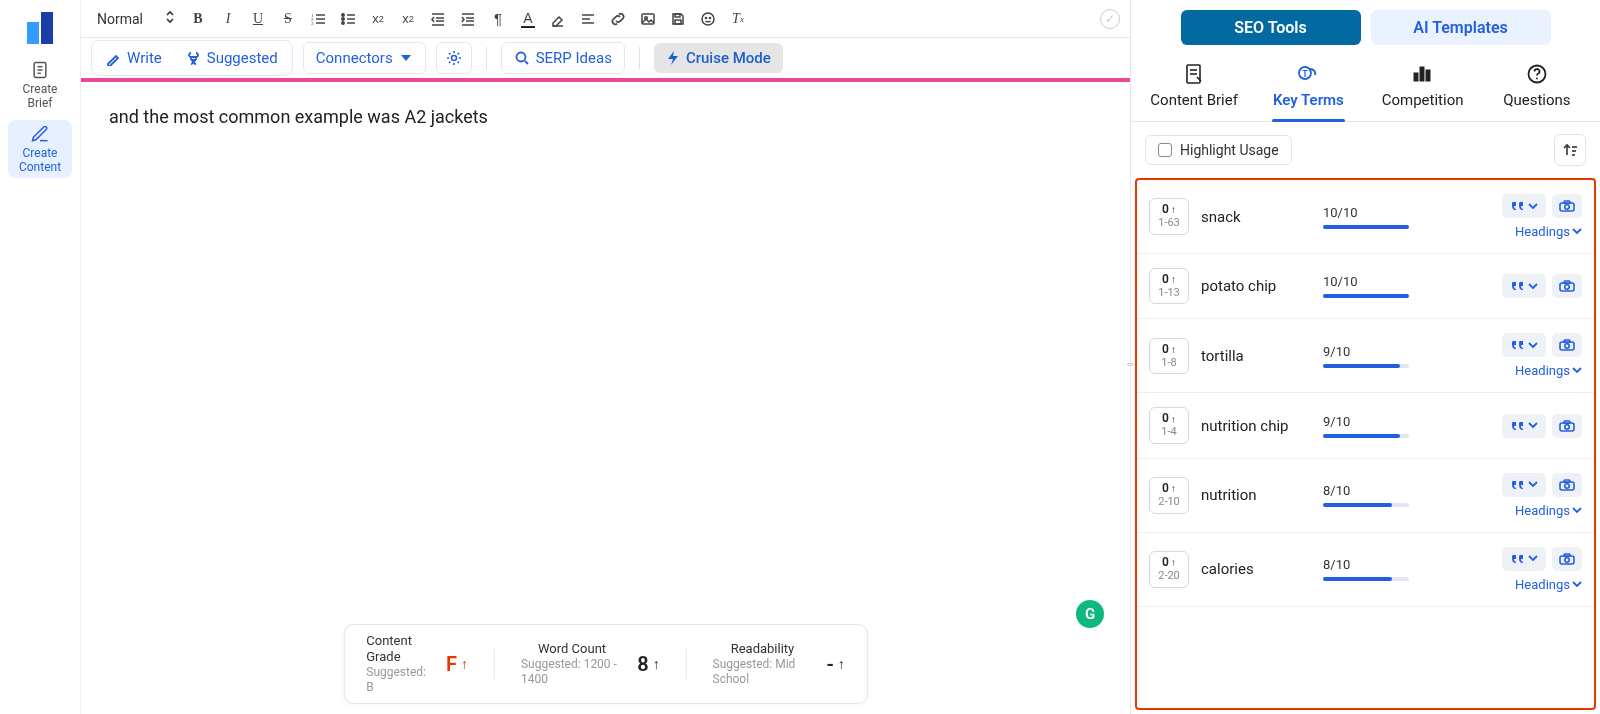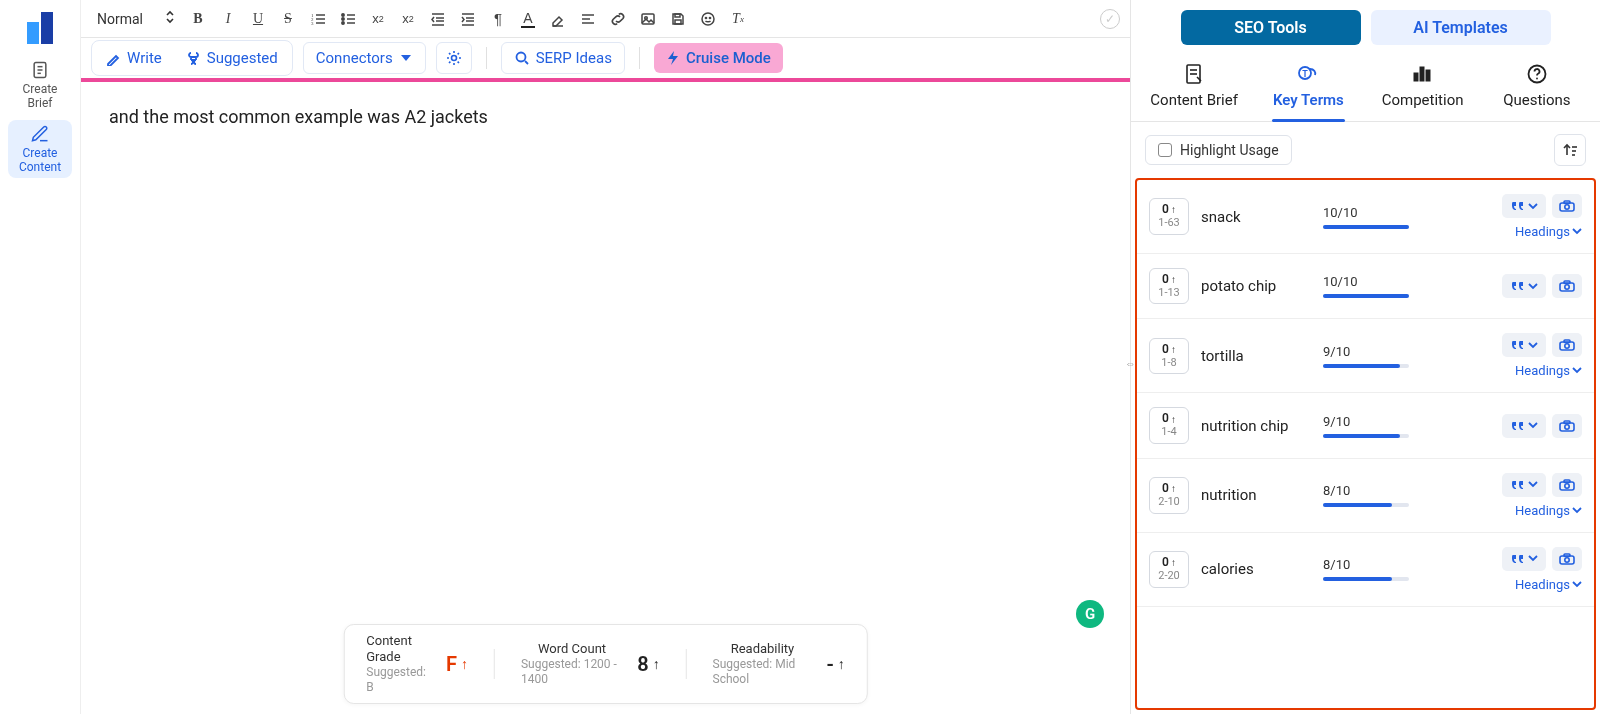--- a/index.html
+++ b/index.html
@@ -26,21 +26,21 @@
   .tb-under { text-decoration: underline; }
   .tb-strike { text-decoration: line-through; }
   .spacer-flex { flex:1; }
   .check-circle { width:20px; height:20px; border:1.5px solid #ccc; border-radius:50%; display:flex; align-items:center; justify-content:center; color:#ccc; font-size:12px; }
 
   .toolbar2 { height: 44px; display:flex; align-items:center; gap:10px; padding:0 10px; border-bottom:4px solid #ec4899; background:#fafafa00;text-align:center; }
   .pill { display:flex; align-items:center; gap:6px; padding:6px 12px; border-radius:6px; font-size:15px; color:#2360e0; cursor:pointer; }
   .pill-group { display:flex; align-items:center; border:1px solid #e1e8f5; border-radius:8px; padding:2px; background:#fff; }
   .pill-group .pill { border-radius:6px; }
   .pill-plain { border:1px solid #e1e8f5; background:#fff; }
-  .pill-cruise { background:#f9a8d4; color:#1a5fd0; font-weight:500;}
+  .pill-cruise { background:#e5e5e5; color:#1a5fd0; font-weight:500;}
   .pill-settings { width:36px; justify-content:center; border:1px solid #e1e8f5; background:#fff; padding:6px;}
   .divider-v { width:1px; height:22px; background:#e0e0e0; margin:0 4px;}
 
   .editor-body { flex:1; padding:24px 28px; font-size:18px; color:#222; overflow:auto; position:relative; }
 
   .grammarly { position:absolute; right:26px; bottom:86px; width:28px; height:28px; border-radius:50%; background:#0fb880; color:#fff; display:flex; align-items:center; justify-content:center; font-weight:600; font-size:15px; }
 
   .footer-bar { position:absolute; bottom:10px; left:50%; transform:translateX(-50%); background:#fff; border:1px solid #e5e5e5; border-radius:10px; display:flex; align-items:center; padding:8px 22px; gap:26px; box-shadow:0 1px 4px rgba(0,0,0,0.04);}
   .footer-sec { display:flex; align-items:center; gap:14px; }
   .footer-labels { display:flex; flex-direction:column; align-items:center; line-height:1.25;}

